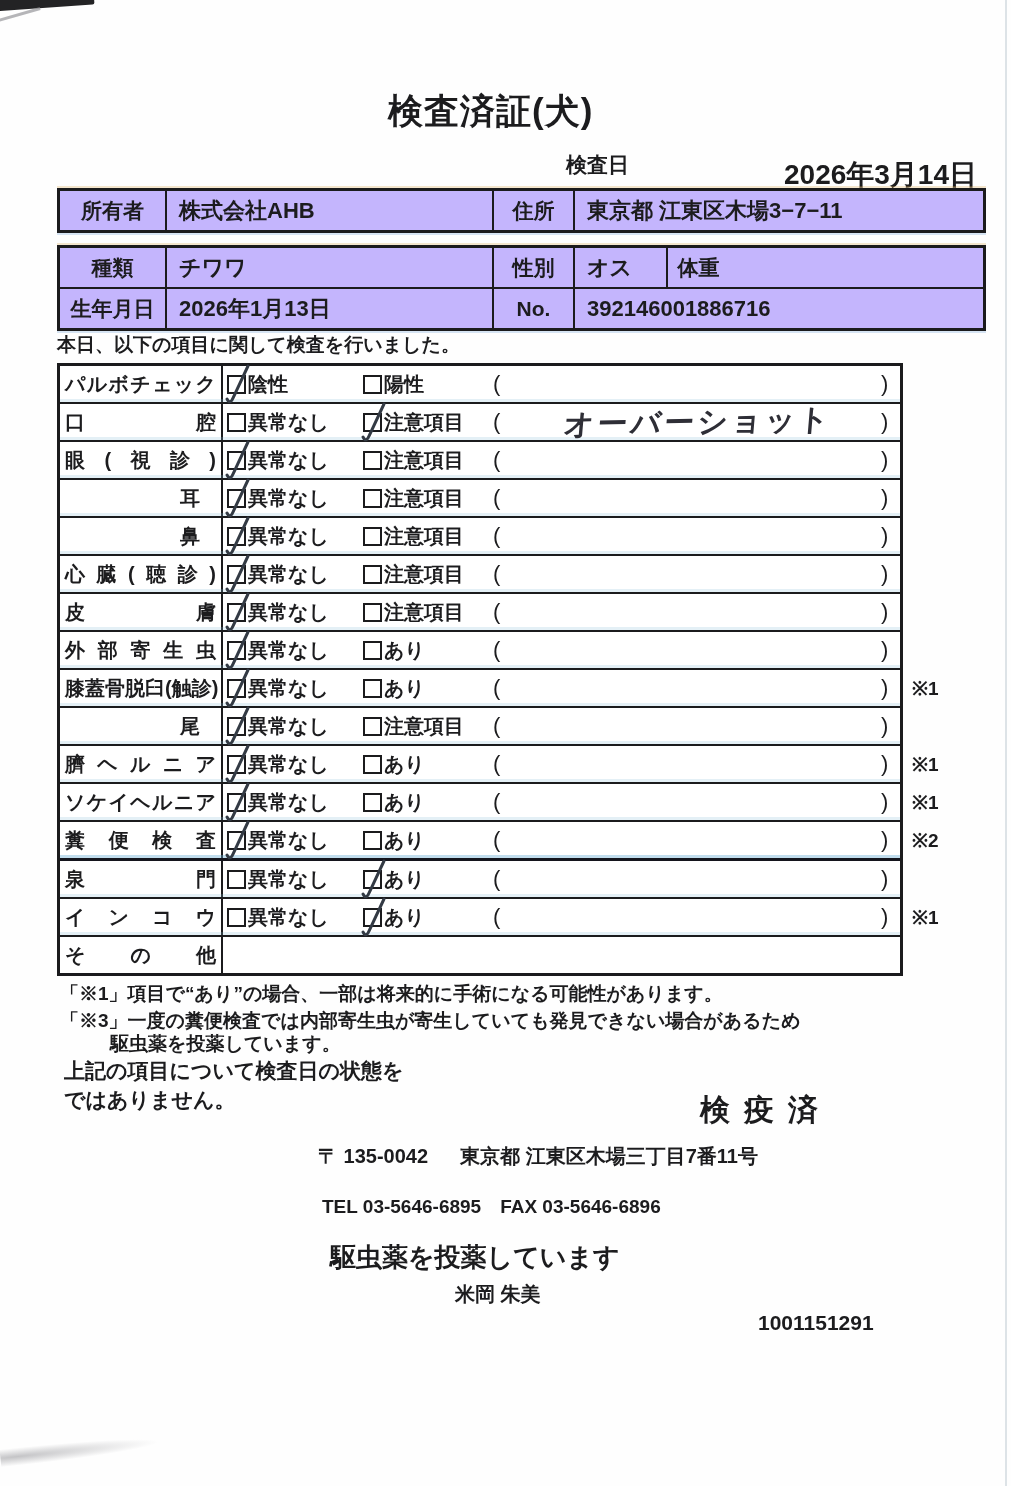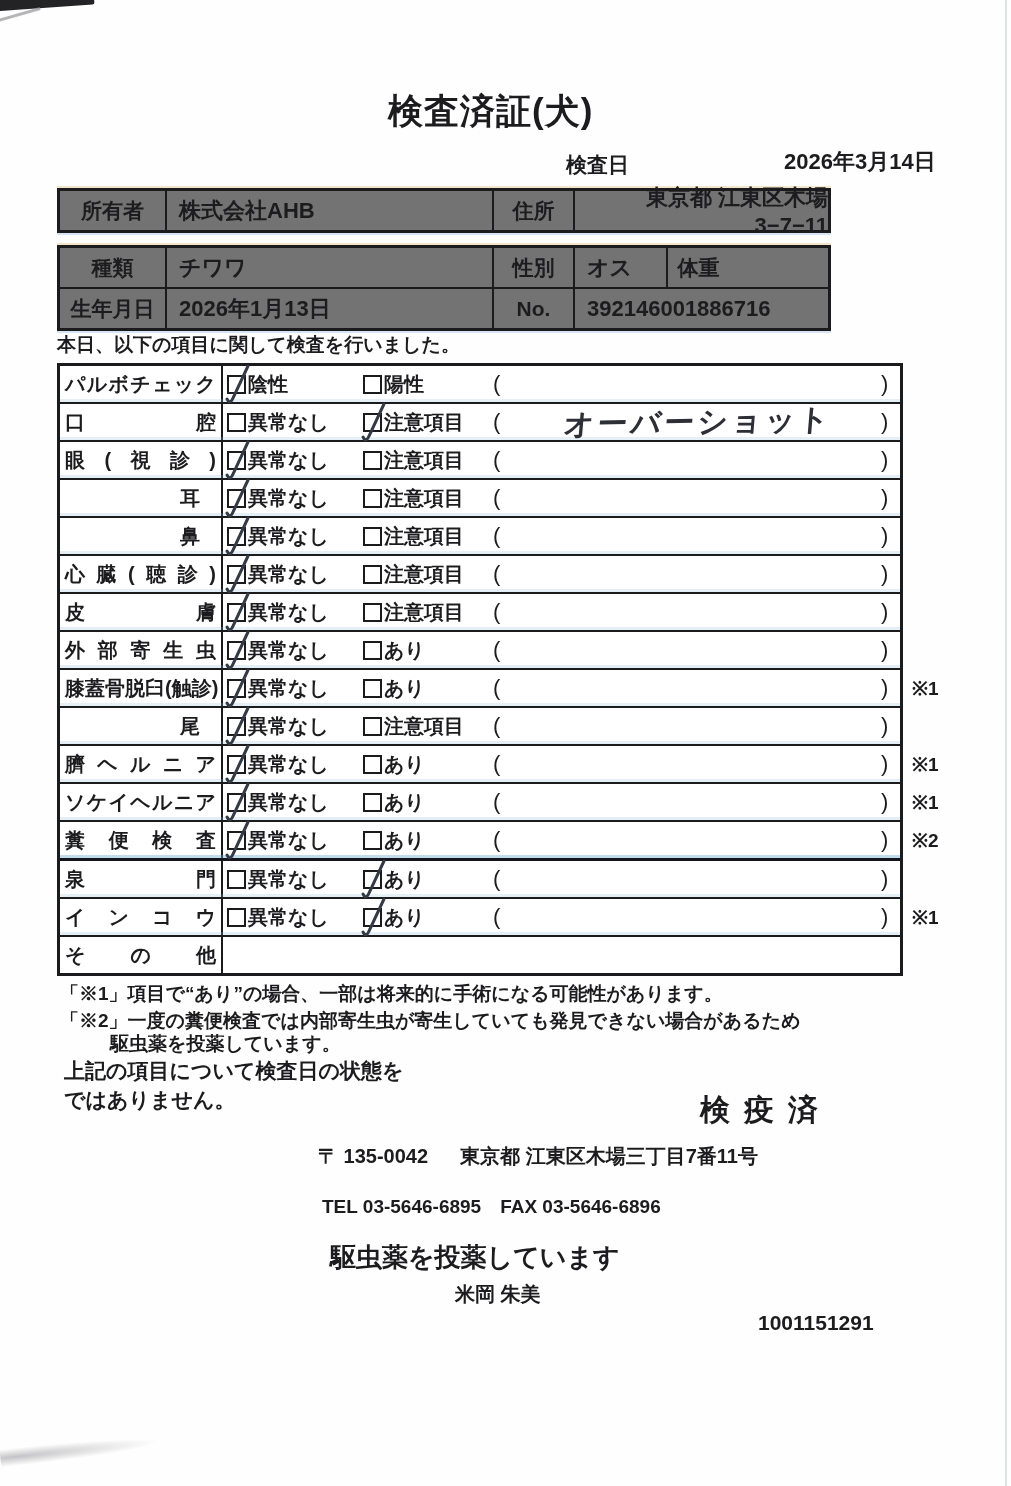--- a/index.html
+++ b/index.html
@@ -14,24 +14,24 @@
     background:#8d8d92; transform:rotate(-16deg); opacity:.65; }
   .edge-right { position:absolute; left:1005px; top:0; width:2px; height:1486px;
     background:#dde3e7; }
   .smudge-bottom { position:absolute; left:0; top:1441px; width:160px; height:18px;
     background:radial-gradient(ellipse at 10% 50%, rgba(125,125,130,.45), rgba(125,125,130,0) 70%);
     transform:rotate(-6deg); }
   
   .title { position:absolute; left:388px; top:88px; margin:0; font-size:35px;
     font-weight:bold; letter-spacing:1px; }
   .insp-date-label { position:absolute; left:566px; top:151px; font-size:21px; font-weight:600; }
-  .insp-date-value { position:absolute; left:784px; top:147px; font-size:22px; font-weight:600;text-align:right; }
-  
-  .tbl { position:absolute; left:57px; width:774px; border:3px solid #1b1b1d;
-    box-sizing:border-box; background:#737373;
+  .insp-date-value { position:absolute; left:784px; top:156px; font-size:28px; font-weight:600;text-align:right; }
+  
+  .tbl { position:absolute; left:57px; width:929px; border:3px solid #1b1b1d;
+    box-sizing:border-box; background:#c4b5fd;
     box-shadow:0 -2px 0 rgba(220,170,80,.28), 0 2px 0 rgba(110,160,215,.28); }
   .owner-tbl { top:188px; }
   .animal-tbl { top:245px; }
   .trow { display:flex; height:39px; }
   .trow + .trow { border-top:2px solid #1b1b1d; }
   .cell { display:flex; align-items:center; box-sizing:border-box; height:100%; }
   .cell + .cell { border-left:2px solid #1b1b1d;text-align:right; }
   .cell.lbl { justify-content:center; font-size:21px; font-weight:600; }
   .cell.val { padding-left:12px; font-size:22px; font-weight:600; }
   .w105 { width:105px; flex:none; } .w327 { width:327px; flex:none; }
@@ -514,21 +514,21 @@
         <div class="insp-label">
           <span>そ</span>
           <span>の</span>
           <span>他</span>
         </div>
         <div class="insp-content"></div>
       </div>
     </div>
 
   <div class="footnote1">「※1」項目で“あり”の場合、一部は将来的に手術になる可能性があります。</div>
-  <div class="footnote2a">「※2」一度の糞便検査では内部寄生虫が寄生していても発見できない場合があるため</div>
+  <div class="footnote2a">「※3」一度の糞便検査では内部寄生虫が寄生していても発見できない場合があるため</div>
   <div class="footnote2b">駆虫薬を投薬しています。</div>
 
   <div class="disclaimer">
     <div>上記の項目について検査日の状態を</div>
     <div>ではありません。</div>
   </div>
 
   <div class="stamp">検疫済</div>
 
   <div class="postal-line">

